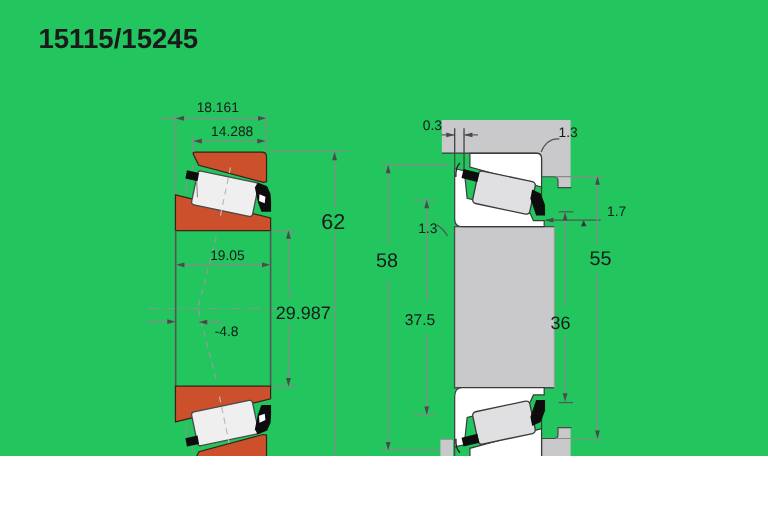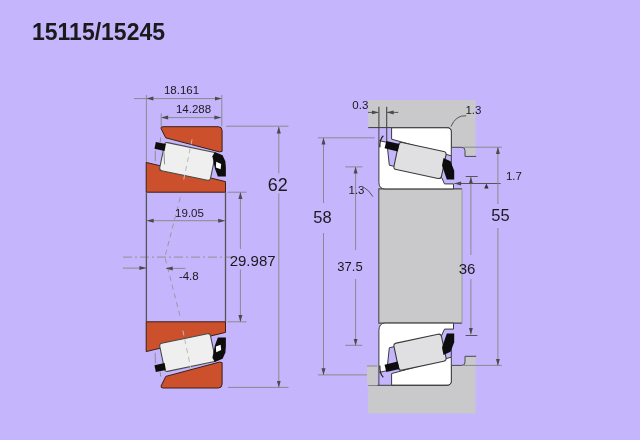--- a/index.html
+++ b/index.html
@@ -1,16 +1,16 @@
 <!DOCTYPE html>
 <html><head>
 <meta charset="utf-8">
 <style>
   html,body{margin:0;padding:0;background:#ffffff;}
-  .page{position:relative;width:640px;height:440px;background:#c4b5fd;overflow:hidden;
+  .page{position:relative;width:640px;height:380px;background:#22c55e;overflow:hidden;
         font-family:"Liberation Sans", sans-serif;}
   svg{position:absolute;left:0;top:0;}
   text{font-family:"Liberation Sans", sans-serif;fill:#1a1a1a;}
 </style>
 </head>
 <body>
 <div class="page">
 <svg width="640" height="440" viewBox="0 0 640 440">
 <defs>
   <marker id="arL" markerWidth="8" markerHeight="6" refX="0.5" refY="3" orient="auto" markerUnits="userSpaceOnUse">

